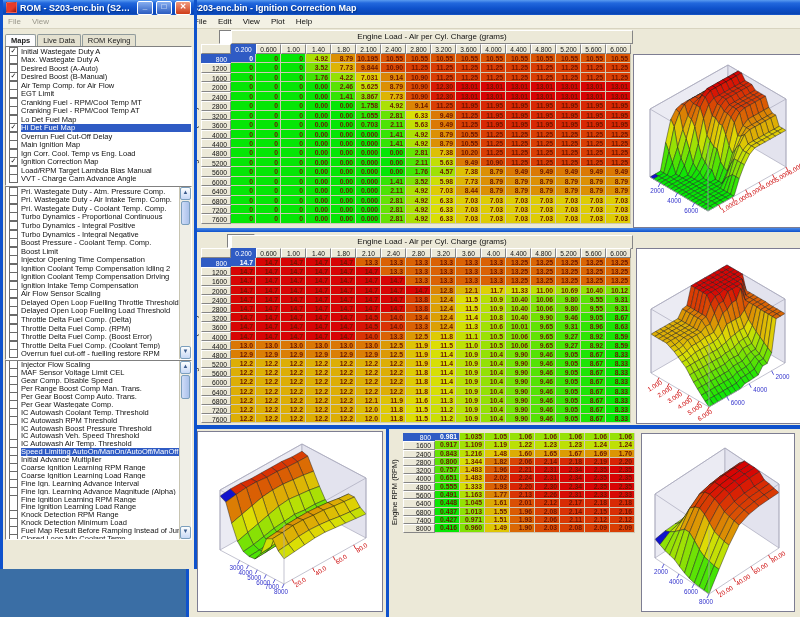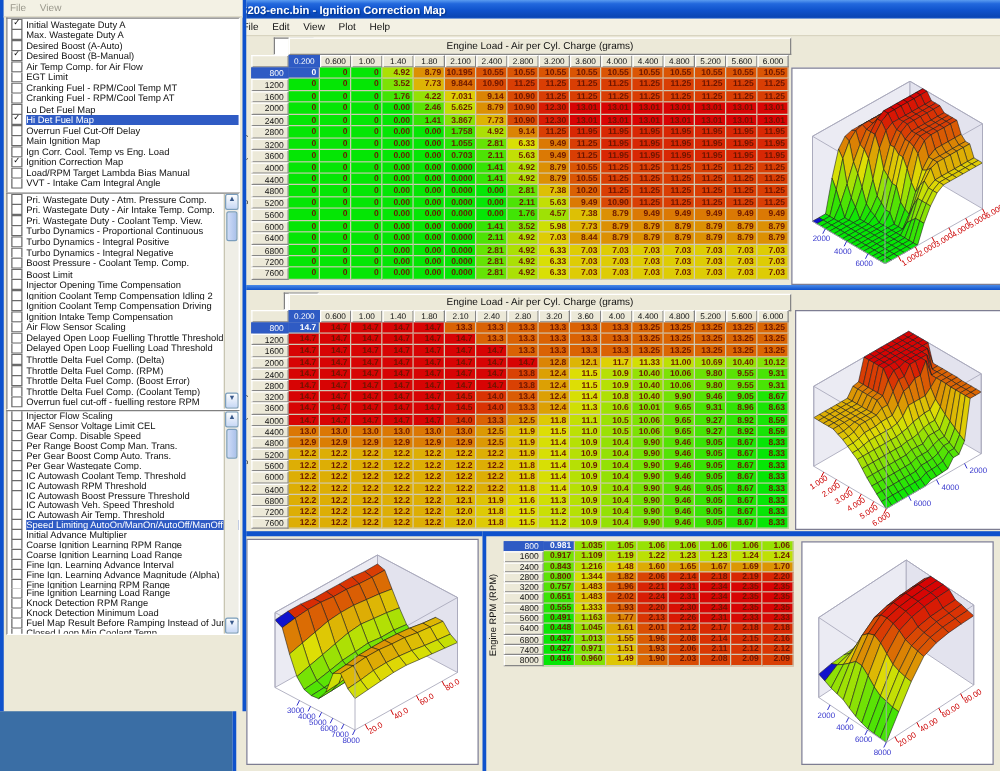--- a/index.html
+++ b/index.html
@@ -1755,23 +1755,35 @@
         <text x="95.5" y="151.9" font-size="6.3" fill="#cc0000" text-anchor="start" transform="rotate(-32 95.5 151.9)">40.00</text>
         <line x1="109" y1="132.4" x2="111" y2="136.4" stroke="#cc0000" stroke-width="0.8"></line>
         <text x="113" y="140.4" font-size="6.3" fill="#cc0000" text-anchor="start" transform="rotate(-32 113 140.4)">60.00</text>
         <line x1="126.5" y1="120.9" x2="128.5" y2="124.9" stroke="#cc0000" stroke-width="0.8"></line>
         <text x="130.5" y="128.9" font-size="6.3" fill="#cc0000" text-anchor="start" transform="rotate(-32 130.5 128.9)">80.00</text>
       </svg>
   </div>
 </div>
 
 <div class="window" id="romwin">
+  <div class="titlebar">
+    <span class="appicon"></span>
+    <span class="tb-title">ROM - S203-enc.bin (S203)</span>
+    <span class="tbtn">_</span>
+    <span class="tbtn">□</span>
+    <span class="tbtn close">✕</span>
+  </div>
   <div class="menubar" id="rommenu">
       <span class="mi gray">File</span>
       <span class="mi gray">View</span>
+    </div>
+  <div class="tabsrow" id="romtabs">
+      <div class="tab active">Maps</div>
+      <div class="tab">Live Data</div>
+      <div class="tab">ROM Keying</div>
     </div>
   <div id="romsections">
       <div class="listbox" style="height: 138px;">
         <div class="li" style="height: 8.5px;">
           <span class="cb">✓</span>
           <span class="lbl">Initial Wastegate Duty A</span>
         </div>
         <div class="li" style="height: 8.5px;">
           <span class="cb"></span>
           <span class="lbl">Max. Wastegate Duty A</span>
@@ -1823,35 +1835,35 @@
         <div class="li" style="height: 8.5px;">
           <span class="cb">✓</span>
           <span class="lbl">Ignition Correction Map</span>
         </div>
         <div class="li" style="height: 8.5px;">
           <span class="cb"></span>
           <span class="lbl">Load/RPM Target Lambda Bias Manual</span>
         </div>
         <div class="li" style="height: 8.5px;">
           <span class="cb"></span>
-          <span class="lbl">VVT - Intake Cam Integral Angle</span>
+          <span class="lbl">VVT - Charge Cam Advance Angle</span>
         </div>
       </div>
       <div class="listbox" style="height: 172px;">
         <div class="li" style="height: 8.55px;">
           <span class="cb"></span>
           <span class="lbl">Pri. Wastegate Duty - Atm. Pressure Comp.</span>
         </div>
         <div class="li" style="height: 8.55px;">
           <span class="cb"></span>
           <span class="lbl">Pri. Wastegate Duty - Air Intake Temp. Comp.</span>
         </div>
         <div class="li" style="height: 8.55px;">
           <span class="cb"></span>
-          <span class="lbl">Pri. Wastegate Duty - Coolant Temp. View.</span>
+          <span class="lbl">Pri. Wastegate Duty - Coolant Temp. Comp.</span>
         </div>
         <div class="li" style="height: 8.55px;">
           <span class="cb"></span>
           <span class="lbl">Turbo Dynamics - Proportional Continuous</span>
         </div>
         <div class="li" style="height: 8.55px;">
           <span class="cb"></span>
           <span class="lbl">Turbo Dynamics - Integral Positive</span>
         </div>
         <div class="li" style="height: 8.55px;">

